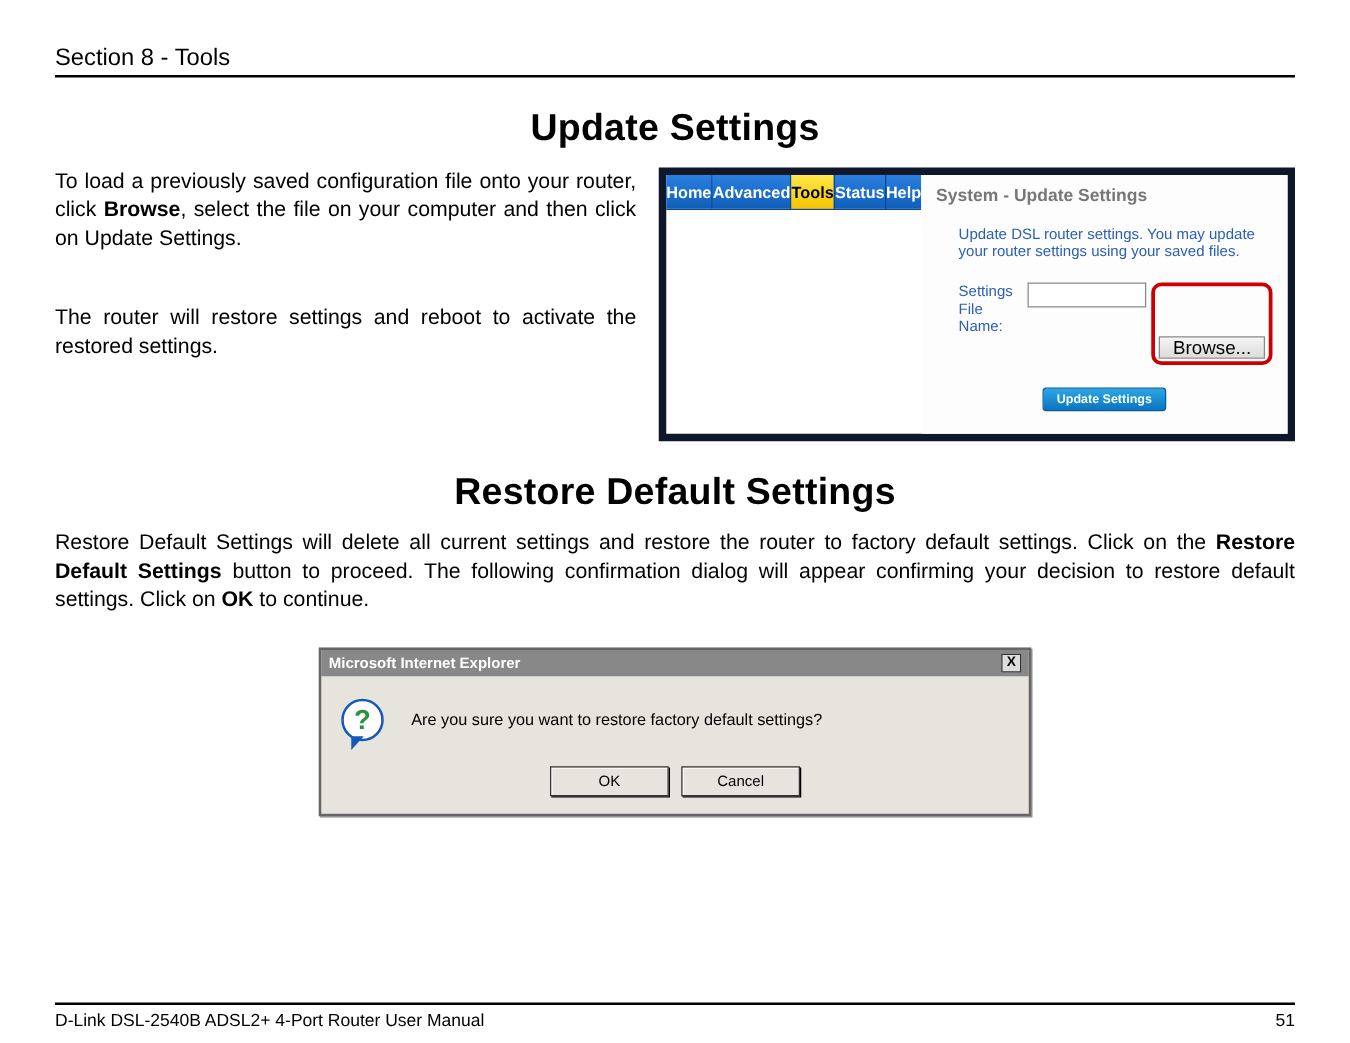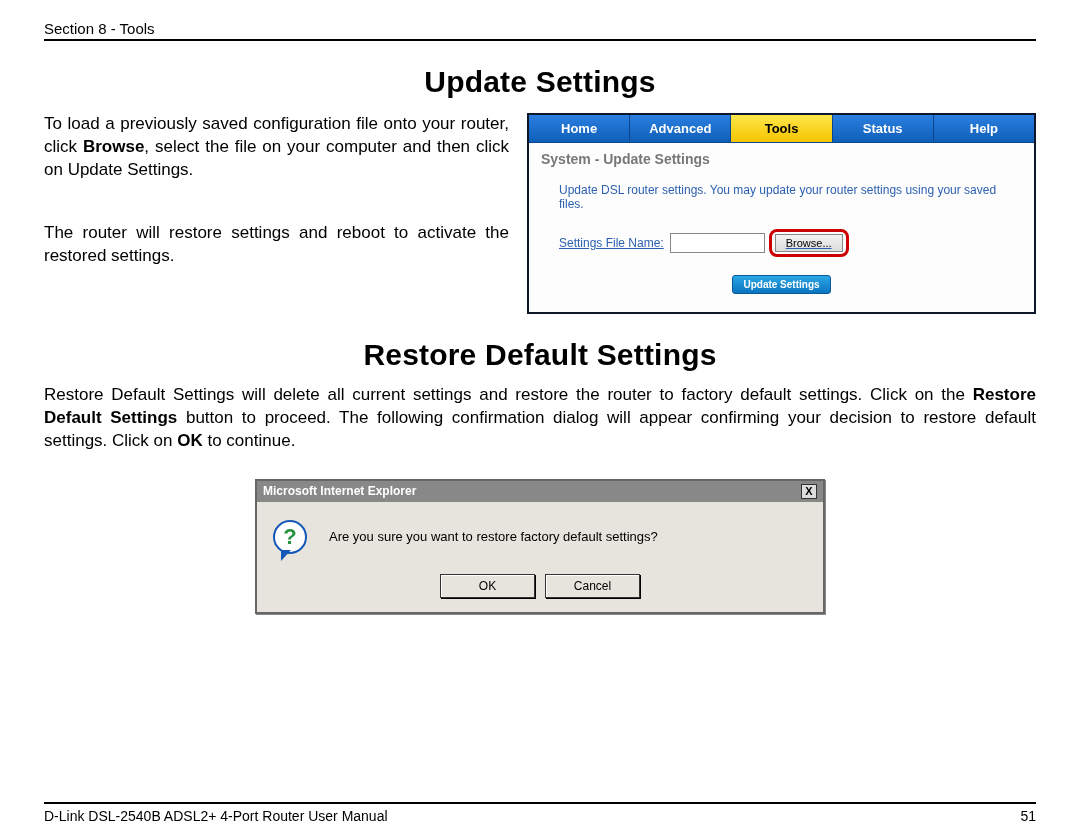--- a/index.html
+++ b/index.html
@@ -1,38 +1,38 @@
 <!DOCTYPE html>
 <html><head>
 <meta charset="utf-8">
 <style>
   * { box-sizing: border-box; margin: 0; padding: 0; }
   html, body { width: 1080px; height: 834px; font-family: Arial, Helvetica, sans-serif; background: #fff; color: #000; }
   .page { padding: 20px 44px 10px 44px; height: 100%; display: flex; flex-direction: column; }
-  .section-header { font-size: 15px; border-bottom: 2px solid #000; padding-bottom: 2px; margin-bottom: 14px; }
+  .section-header { font-size: 19px; border-bottom: 2px solid #000; padding-bottom: 2px; margin-bottom: 14px; margin-top: 16px; }
   .content { flex: 1; }
   h1.title { font-family: "Arial Narrow", Arial, sans-serif; font-stretch: condensed; font-weight: bold; font-size: 30px; text-align: center; margin: 10px 0 14px 0; letter-spacing: 0.2px; }
   .row1 { display: flex; gap: 18px; margin-bottom: 20px; }
   .left-text { width: 465px; font-size: 17px; line-height: 1.35; text-align: justify; }
   .left-text p { margin-bottom: 40px; }
   .left-text p:last-child { margin-bottom: 0; }
-  .router-panel { flex: 1; border: 2px solid #0f172a; background: #fff; display: flex; flex-direction: column; }
+  .router-panel { flex: 1; border: 6px solid #0f172a; background: #fff; display: flex; flex-direction: row; }
   .tabs { display: flex; height: 28px; background: linear-gradient(#2b7fe0, #0f5fb8); border-bottom: 1px solid #0a4590; }
   .tab { flex: 1; display: flex; align-items: center; justify-content: center; font-size: 13px; font-weight: bold; color: #fff; border-right: 1px solid #0a4590; cursor: pointer; }
   .tab:first-child { border-radius: 10px 0 0 0; }
   .tab:last-child { border-right: none; border-radius: 0 10px 0 0; }
   .tab.active { background: linear-gradient(#ffe74a, #f5c400); color: #000; }
   .panel-body { padding: 8px 12px 18px 12px; font-size: 12px; color: #2b5fb0; background: #fdfdfd; flex: 1; }
   .panel-heading { color: #777; font-size: 14px; font-weight: bold; margin-bottom: 16px; }
   .panel-desc { color: #2b5fb0; font-size: 12px; margin-left: 18px; margin-bottom: 18px; }
-  .file-row { margin-left: 18px; display: flex; align-items: center; gap: 4px; margin-bottom: 18px; text-decoration: underline; }
+  .file-row { margin-left: 18px; display: flex; gap: 4px; margin-bottom: 18px; }
   .file-row label { color: #2b5fb0; font-size: 12px; margin-right: 2px; }
   .file-input { width: 95px; height: 20px; border: 1px solid #888; background: #fff; }
   .browse-wrap { border: 3px solid #c00; border-radius: 8px; padding: 2px 3px; display: inline-flex; }
-  .browse-btn { font-size: 11px; padding: 0 10px; height: 18px; background: linear-gradient(#f4f4f4,#dcdcdc); border: 1px solid #888; cursor: pointer; }
+  .browse-btn { font-size: 15px; padding: 0 10px; height: 18px; background: linear-gradient(#f4f4f4,#dcdcdc); border: 1px solid #888; cursor: pointer; margin-top: 38px; }
   .update-btn-row { text-align: center; }
   .update-btn { background: linear-gradient(#2aa7e5,#0b74c0); color: #fff; font-size: 10px; font-weight: bold; border: 1px solid #0a5a9a; border-radius: 3px; padding: 3px 10px; cursor: pointer; }
   h1.title2 { font-family: "Arial Narrow", Arial, sans-serif; font-stretch: condensed; font-weight: bold; font-size: 30px; text-align: center; margin: 24px 0 12px 0; letter-spacing: 0.2px; }
   .para2 { font-size: 17px; line-height: 1.35; text-align: justify; margin-bottom: 26px; }
   .dialog-wrap { display: flex; justify-content: center; }
   .dialog { width: 570px; border: 2px solid #666; background: #e6e4dc; font-family: Tahoma, Arial, sans-serif; box-shadow: 1px 1px 0 #888; }
   .dlg-title { background: #888; color: #fff; font-size: 12px; font-weight: bold; padding: 3px 6px; display: flex; justify-content: space-between; align-items: center; }
   .dlg-close { width: 16px; height: 15px; background: #ddd; border: 1px solid #333; display: flex; align-items: center; justify-content: center; font-size: 11px; line-height: 1; font-weight: bold; cursor: pointer; color:#000; }
   .dlg-body { padding: 18px 16px 14px 16px; }
   .dlg-row { display: flex; align-items: center; gap: 22px; margin-bottom: 20px; }

